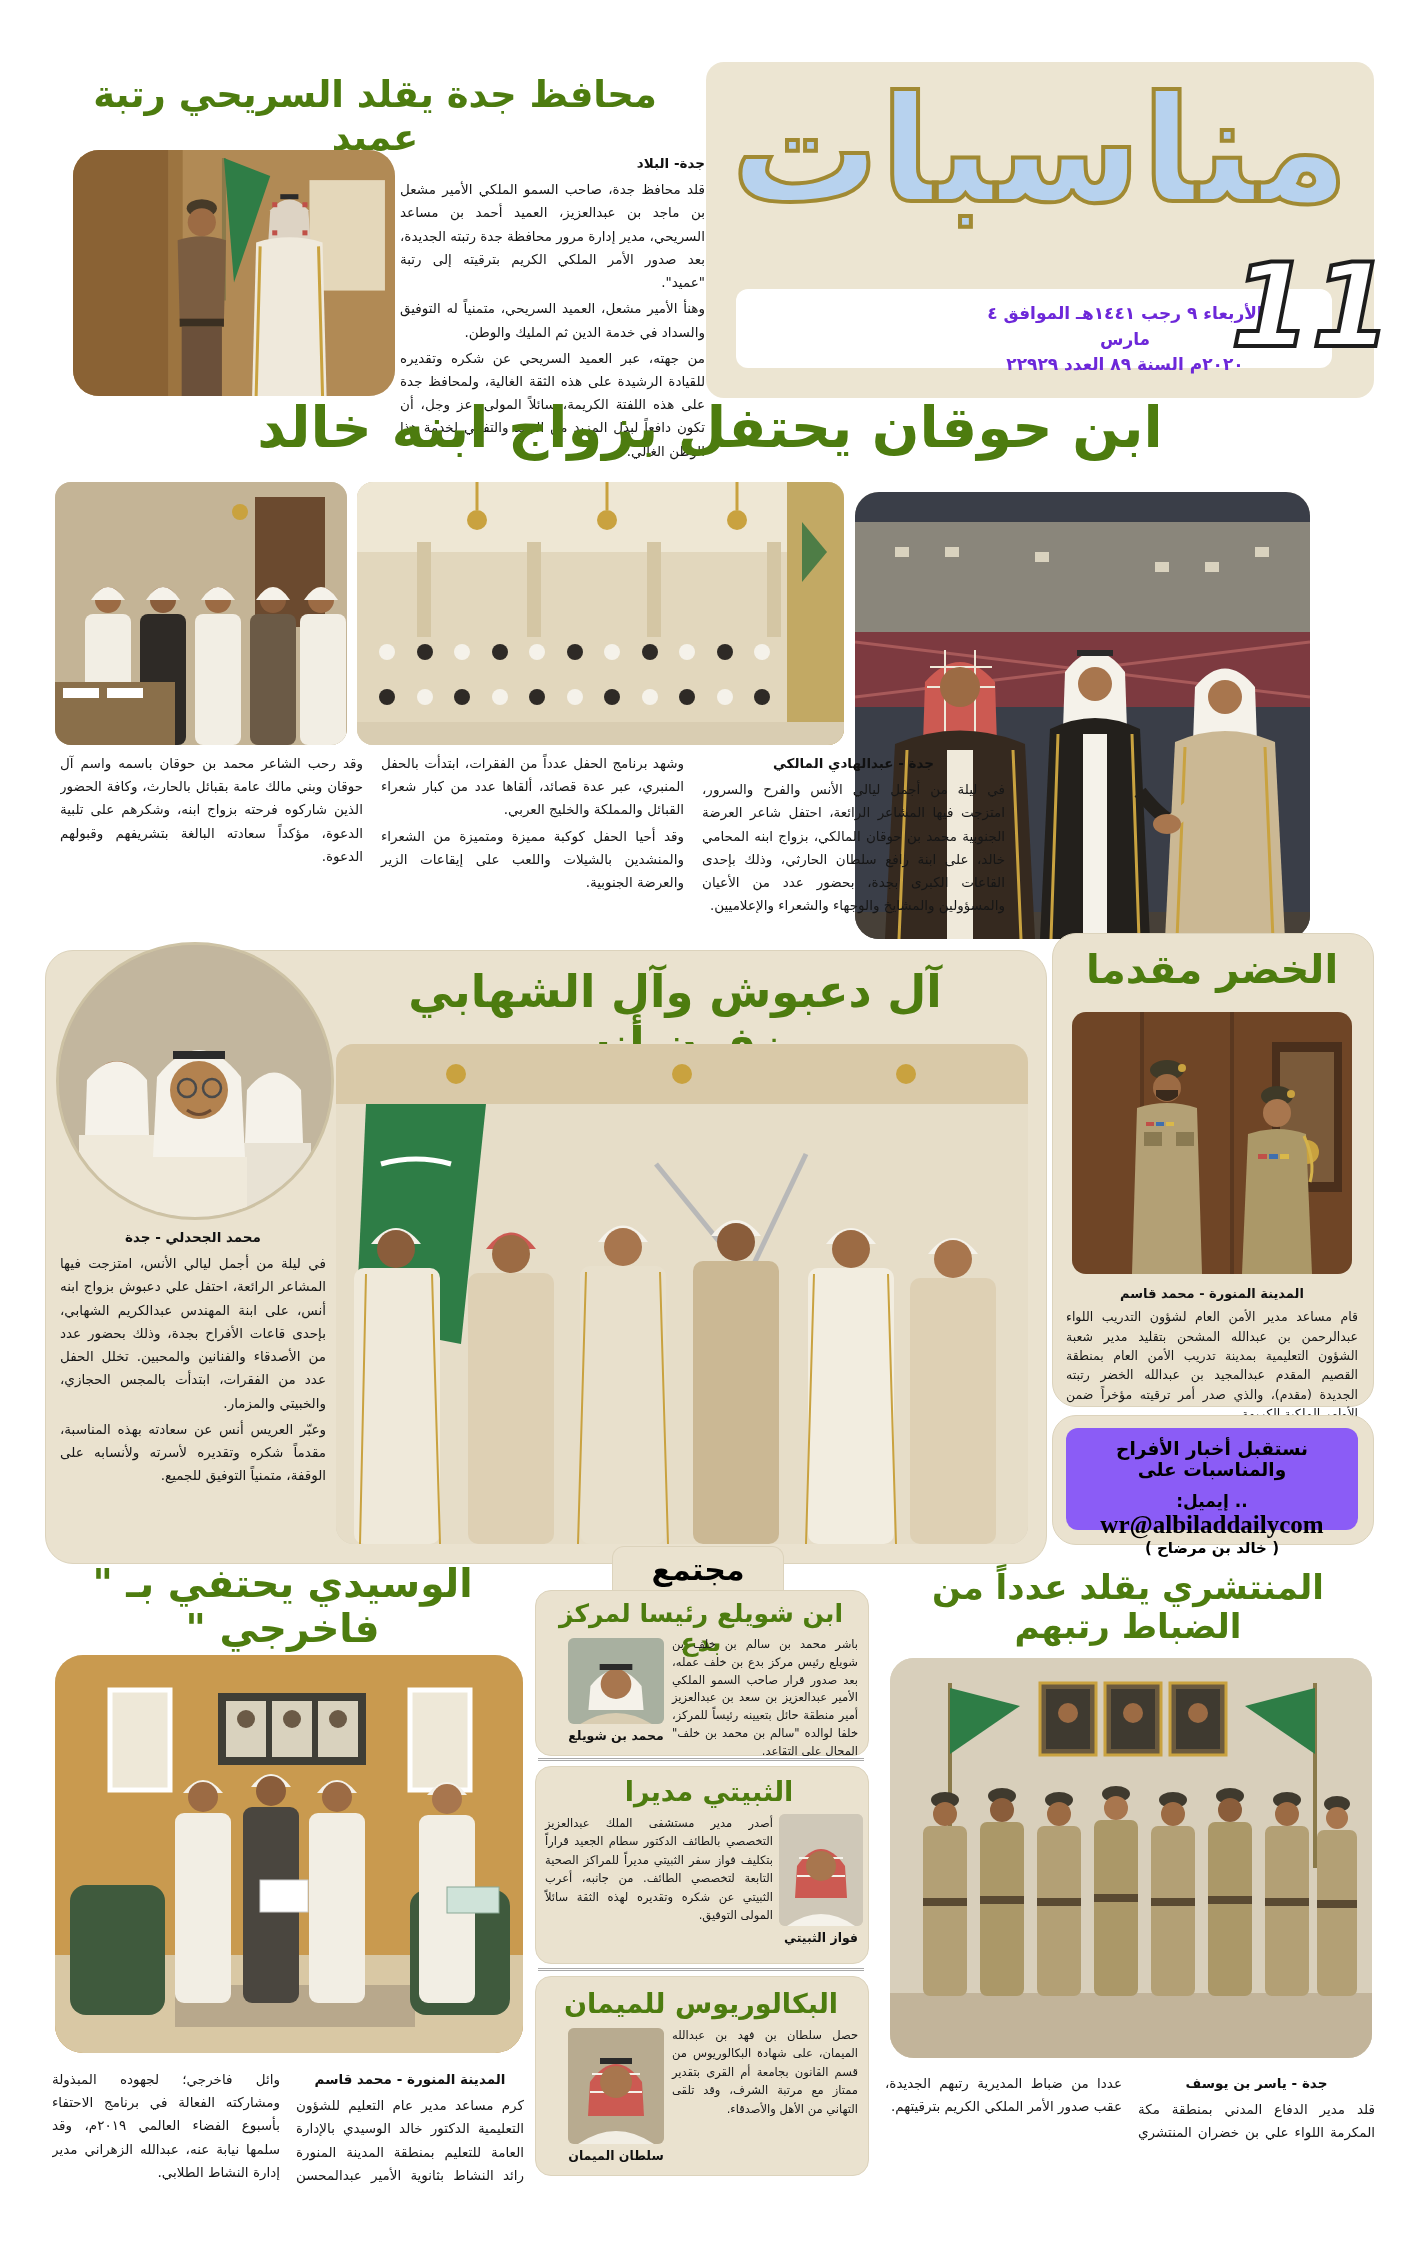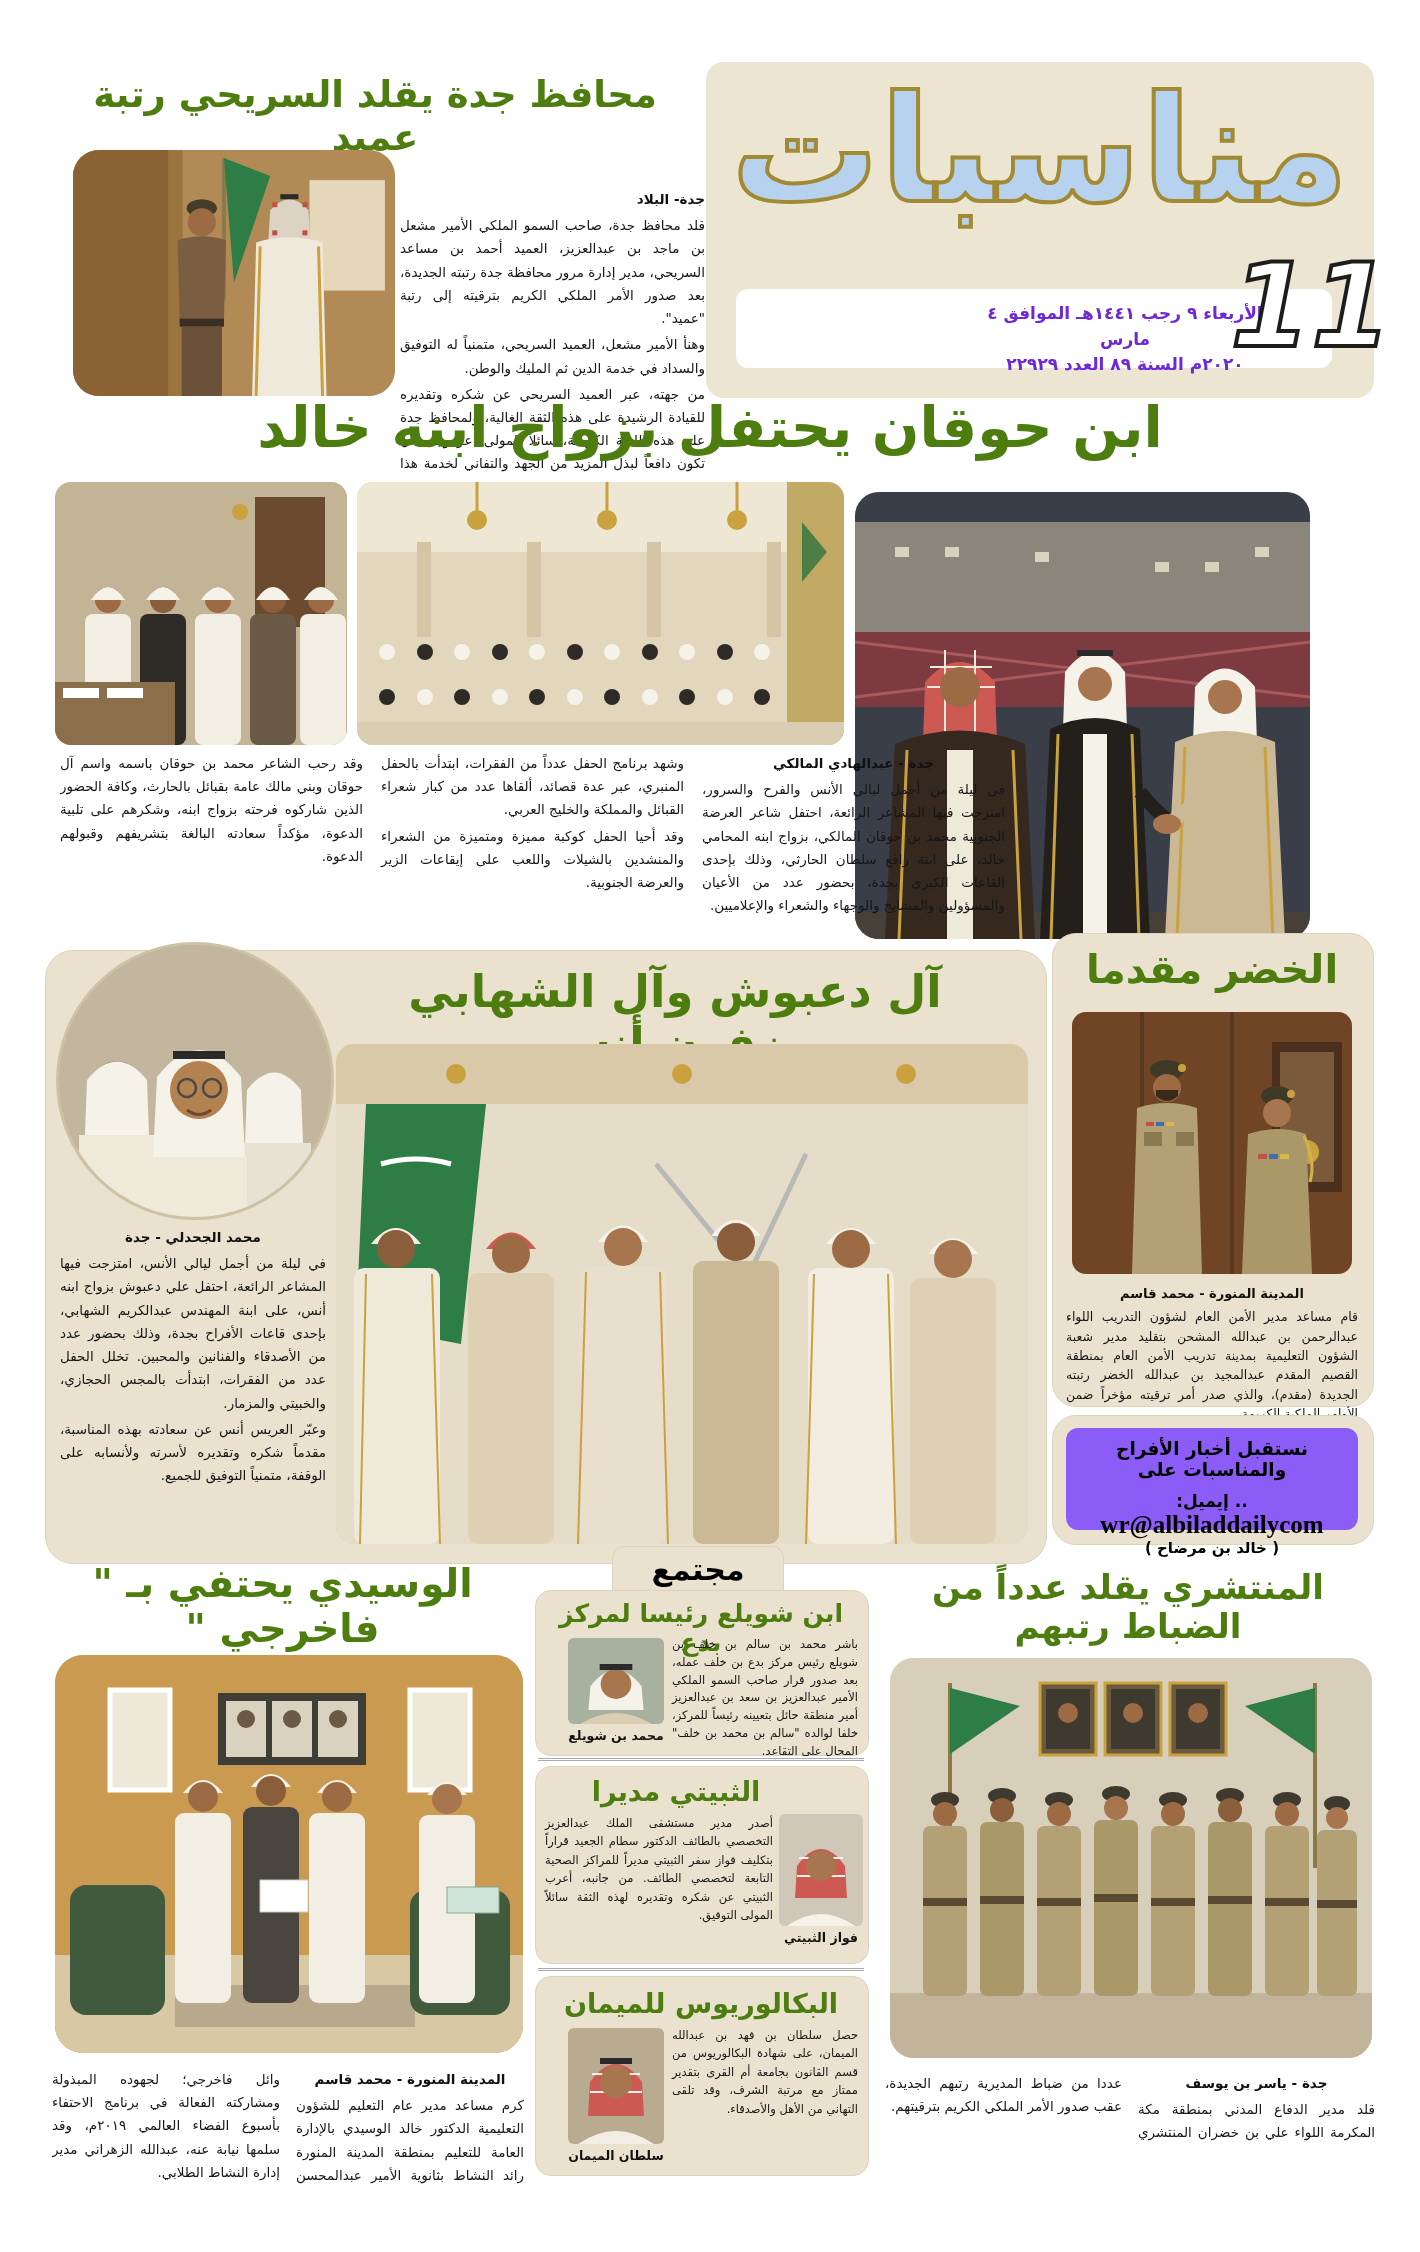--- a/index.html
+++ b/index.html
@@ -4,21 +4,21 @@
 <style>
   html,body{margin:0;padding:0;background:#ffffff;}
   body{font-family:"DejaVu Sans", sans-serif;}
   .canvas{position:relative;width:1420px;height:2252px;background:#ffffff;overflow:hidden;direction:rtl;}
   .abs{position:absolute;}
   .headline{font-weight:bold;color:#4d7c0f;text-align:center;line-height:1.15;}
   .body-text{font-size:13px;line-height:1.72;text-align:justify;color:#161616;}
   .body-text p{margin:0 0 3px 0;}
   .byline{font-weight:bold;font-size:13.5px;color:#111;margin:0 0 3px 0;}
   .byline.center{text-align:center;}
-  .byline.right{text-align:right;margin-top:36px;}
+  .byline.right{text-align:right;}
   .photo{border-radius:20px;overflow:hidden;background:#d8cfbb;}
   .photo svg{display:block;width:100%;height:100%;}
   .beige-box{background:#eae2cf;border:1px solid #dcd3bc;border-radius:24px;}
   .masthead-box{background:#ece5d2;border-radius:18px;}
   .masthead-title{font-weight:bold;color:#b7d2ee;-webkit-text-stroke:4px #a18a33;text-align:center;line-height:1;}
   .page-num{font-weight:bold;font-style:italic;color:#ffffff;-webkit-text-stroke:4px #1d1d1d;}
   .white-strip{background:#ffffff;border-radius:12px;}
   .dateline{font-weight:bold;font-size:17px;color:#6d28d9;text-align:center;line-height:1.5;direction:rtl;}
   .cols-3{direction:rtl;column-count:3;column-gap:18px;overflow:hidden;}
   .cols-2{direction:rtl;column-count:2;column-gap:16px;overflow:hidden;}
@@ -398,21 +398,21 @@
       <rect x="31" y="26" width="32" height="6" fill="#2a2a2a"></rect>
       <path d="M12 86 Q47 64 82 86 Z" fill="#d9cdb2"></path>
     </svg>
   </div>
   <div class="abs caption" style="left:556px;top:1728px;width:120px;">محمد بن شويلع</div>
   <div class="abs body-text" style="left:672px;top:1636px;width:186px;height:112px;font-size:11.5px;line-height:1.55;">باشر محمد بن سالم بن خلف بن شويلع رئيس مركز بدع بن خلف عمله، بعد صدور قرار صاحب السمو الملكي الأمير عبدالعزيز بن سعد بن عبدالعزيز أمير منطقة حائل بتعيينه رئيساً للمركز، خلفا لوالده "سالم بن محمد بن خلف" المحال على التقاعد.</div>
 
   <div class="abs divider-double" style="left:538px;top:1758px;width:326px;"></div>
 
   <div class="abs beige-box" style="left:535px;top:1766px;width:332px;height:196px;border-radius:16px;"></div>
-  <div class="abs headline" style="left:520px;top:1776px;width:312px;font-size:27px;">الثبيتي مديرا</div>
+  <div class="abs headline" style="left:553px;top:1776px;width:312px;font-size:27px;">الثبيتي مديرا</div>
   <div class="abs body-text" style="left:545px;top:1814px;width:228px;height:128px;font-size:11.5px;line-height:1.6;">أصدر مدير مستشفى الملك عبدالعزيز التخصصي بالطائف الدكتور سطام الجعيد قراراً بتكليف فواز سفر الثبيتي مديراً للمراكز الصحية التابعة لتخصصي الطائف. من جانبه، أعرب الثبيتي عن شكره وتقديره لهذه الثقة سائلاً المولى التوفيق.</div>
   <div class="abs photo" style="left:779px;top:1814px;width:84px;height:112px;border-radius:6px;">
     <svg viewBox="0 0 84 112" preserveAspectRatio="none">
       <rect width="84" height="112" fill="#cfc8b8"></rect>
       <path d="M18 52 Q42 18 66 52 L68 84 L16 84 Z" fill="#cc5a52"></path>
       <g stroke="#f5f2ea" stroke-width="2">
           <line x1="20" y1="44" x2="64" y2="44"></line>
           <line x1="18" y1="62" x2="66" y2="62"></line>
         </g>
       <circle cx="42" cy="52" r="15" fill="#a8764e"></circle>

